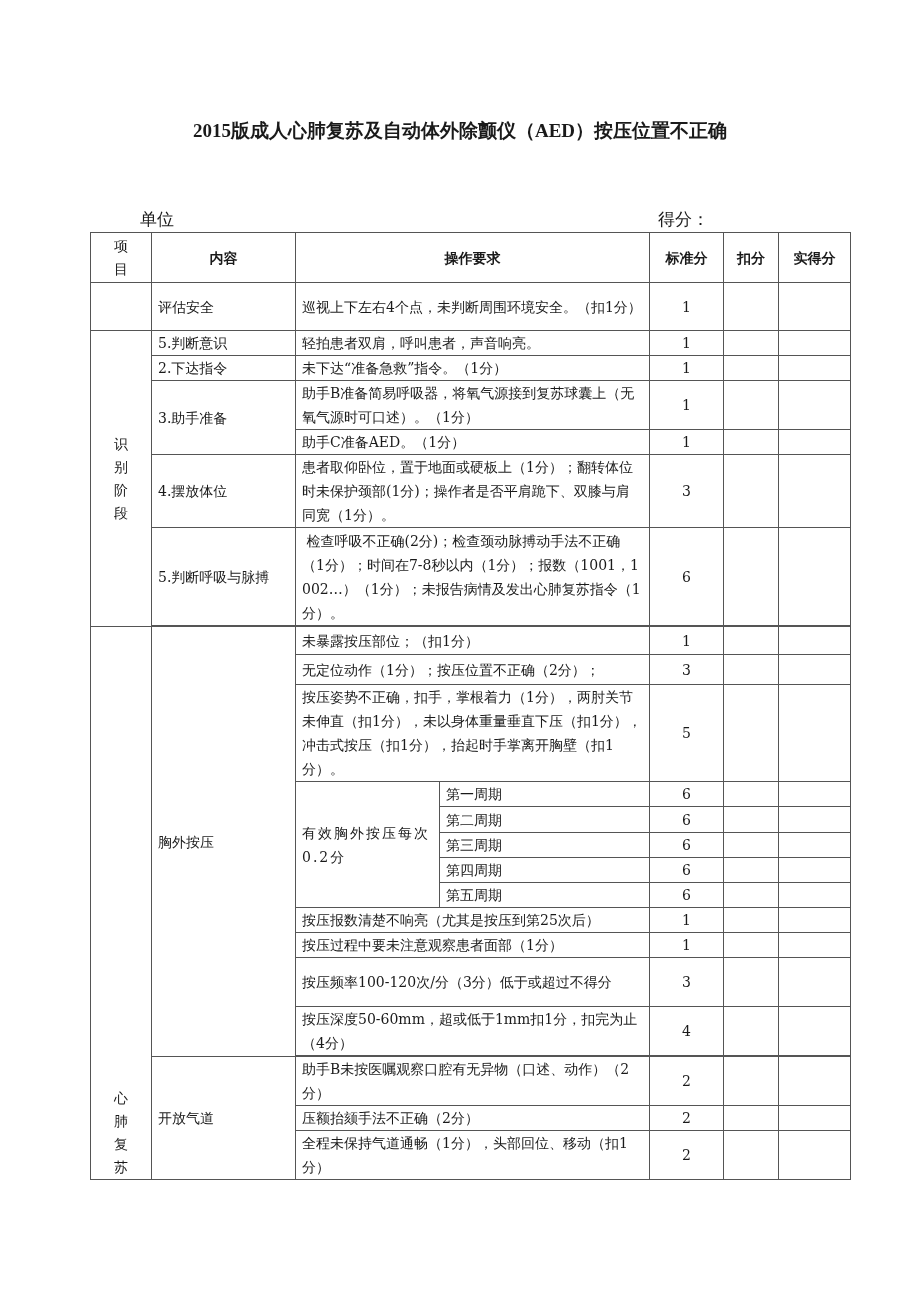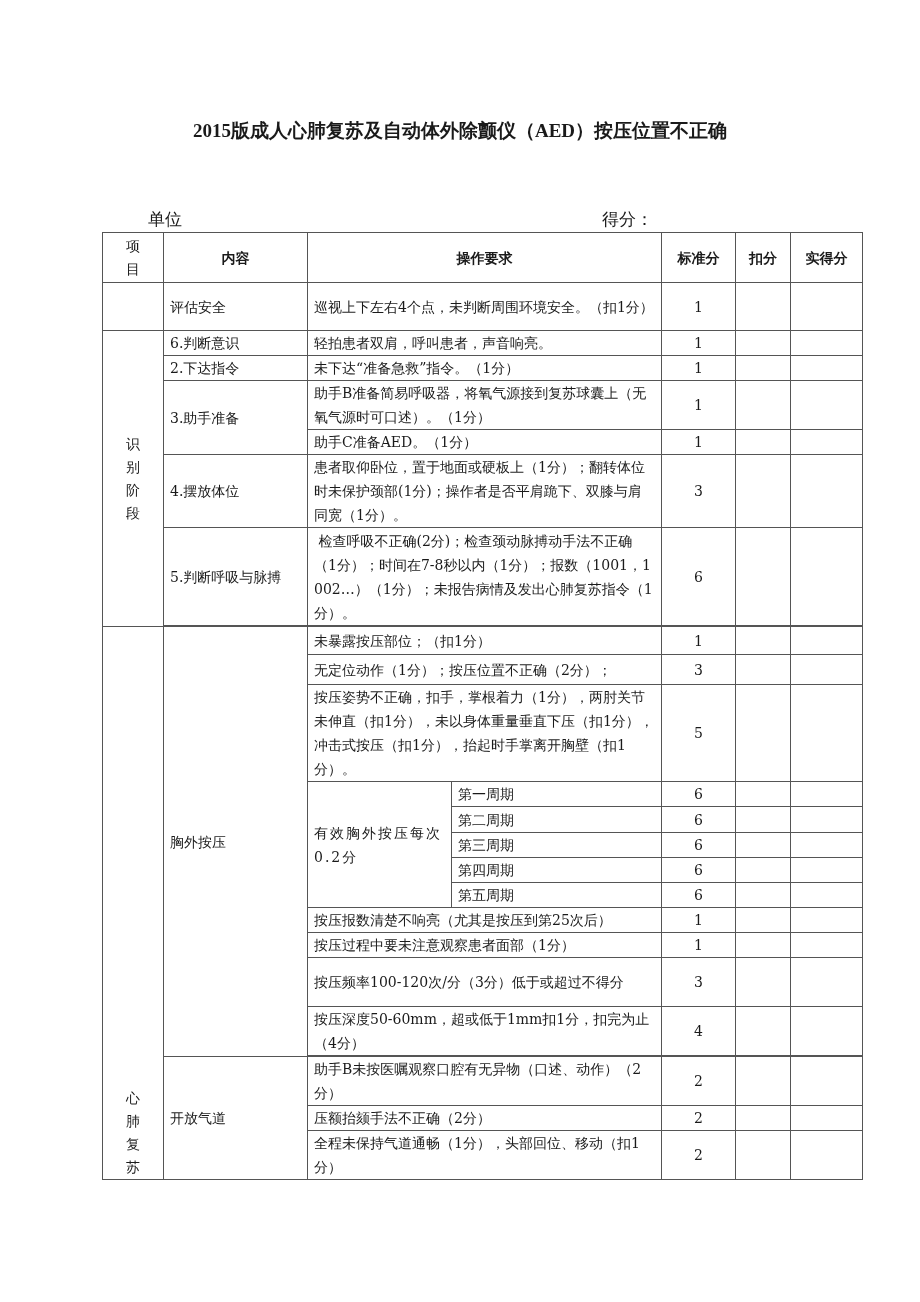--- a/index.html
+++ b/index.html
@@ -1,21 +1,21 @@
 <!DOCTYPE html>
 <html><head>
 <meta charset="utf-8">
 <style>
   html, body { margin: 0; padding: 0; background: #ffffff; }
   body { width: 920px; height: 1302px; position: relative; font-family: "DejaVu Serif", "Liberation Serif", serif; color: #1a1a1a; overflow: hidden; }
   .title { position: absolute; top: 118px; left: 0; width: 920px; text-align: center; font-size: 19px; font-weight: bold; font-family: "Liberation Serif", "DejaVu Serif", serif; letter-spacing: 0px; }
   .meta { position: absolute; top: 208px; font-size: 17px; }
-  .meta.unit { left: 148px; }
-  .meta.score { left: 602px; }
-  table.grid { position: absolute; left: 102px; top: 232px; border-collapse: collapse; table-layout: fixed; font-size: 14px; }
+  .meta.unit { left: 140px; }
+  .meta.score { left: 658px; }
+  table.grid { position: absolute; left: 90px; top: 232px; border-collapse: collapse; table-layout: fixed; font-size: 14px; }
   table.grid td { border: 1px solid #555; padding: 0 6px; vertical-align: middle; line-height: 24px; }
   td.c { text-align: center; }
   td.vert { text-align: center; line-height: 23px; padding: 0; }
   td.hdr { text-align: center; font-weight: bold; }
   .txt { word-break: break-all; }
 </style>
 </head>
 <body>
 
 <div class="title">2015版成人心肺复苏及自动体外除颤仪（AED）按压位置不正确</div>
@@ -47,21 +47,21 @@
     <td></td>
     <td>评估安全</td>
     <td colspan="2" class="txt">巡视上下左右4个点，未判断周围环境安全。（扣1分）</td>
     <td class="c">1</td>
     <td></td>
     <td></td>
   </tr>
 
   <tr style="height:25px">
     <td class="vert" rowspan="7"><span style="display:inline-block;width:16px;line-height:23px;">识别阶段</span></td>
-    <td>6.判断意识</td>
+    <td>5.判断意识</td>
     <td colspan="2" class="txt">轻拍患者双肩，呼叫患者，声音响亮。</td>
     <td class="c">1</td>
     <td></td>
     <td></td>
   </tr>
   <tr style="height:25px">
     <td>2.下达指令</td>
     <td colspan="2" class="txt">未下达“准备急救”指令。（1分）</td>
     <td class="c">1</td>
     <td></td>

